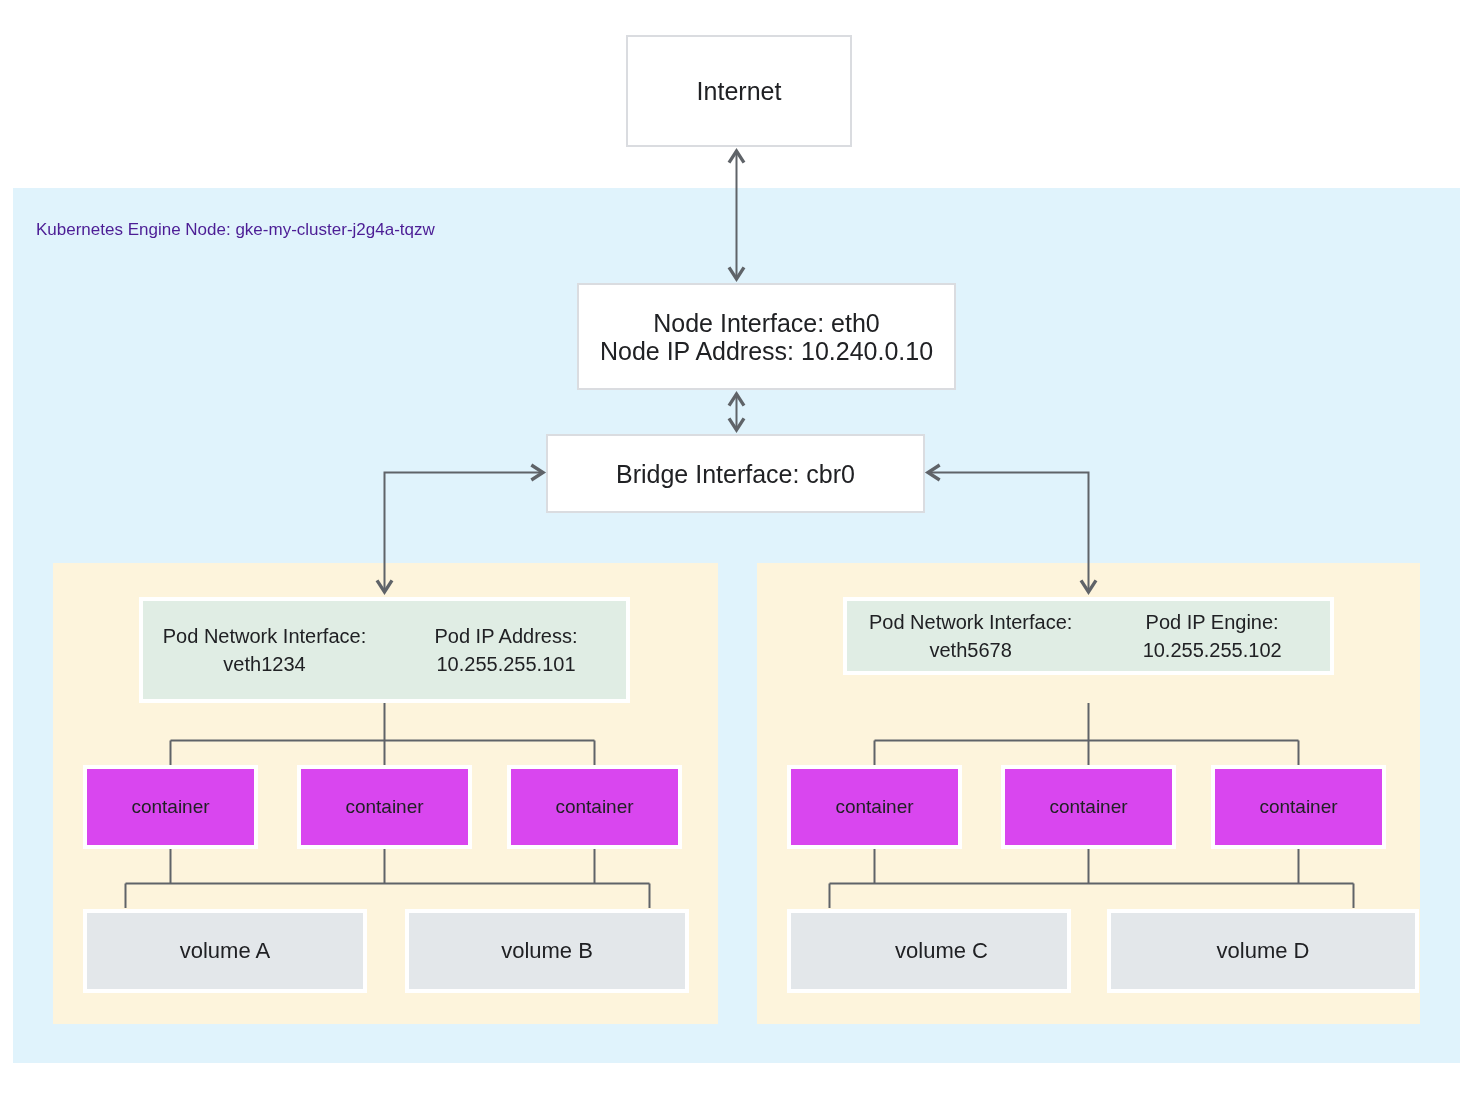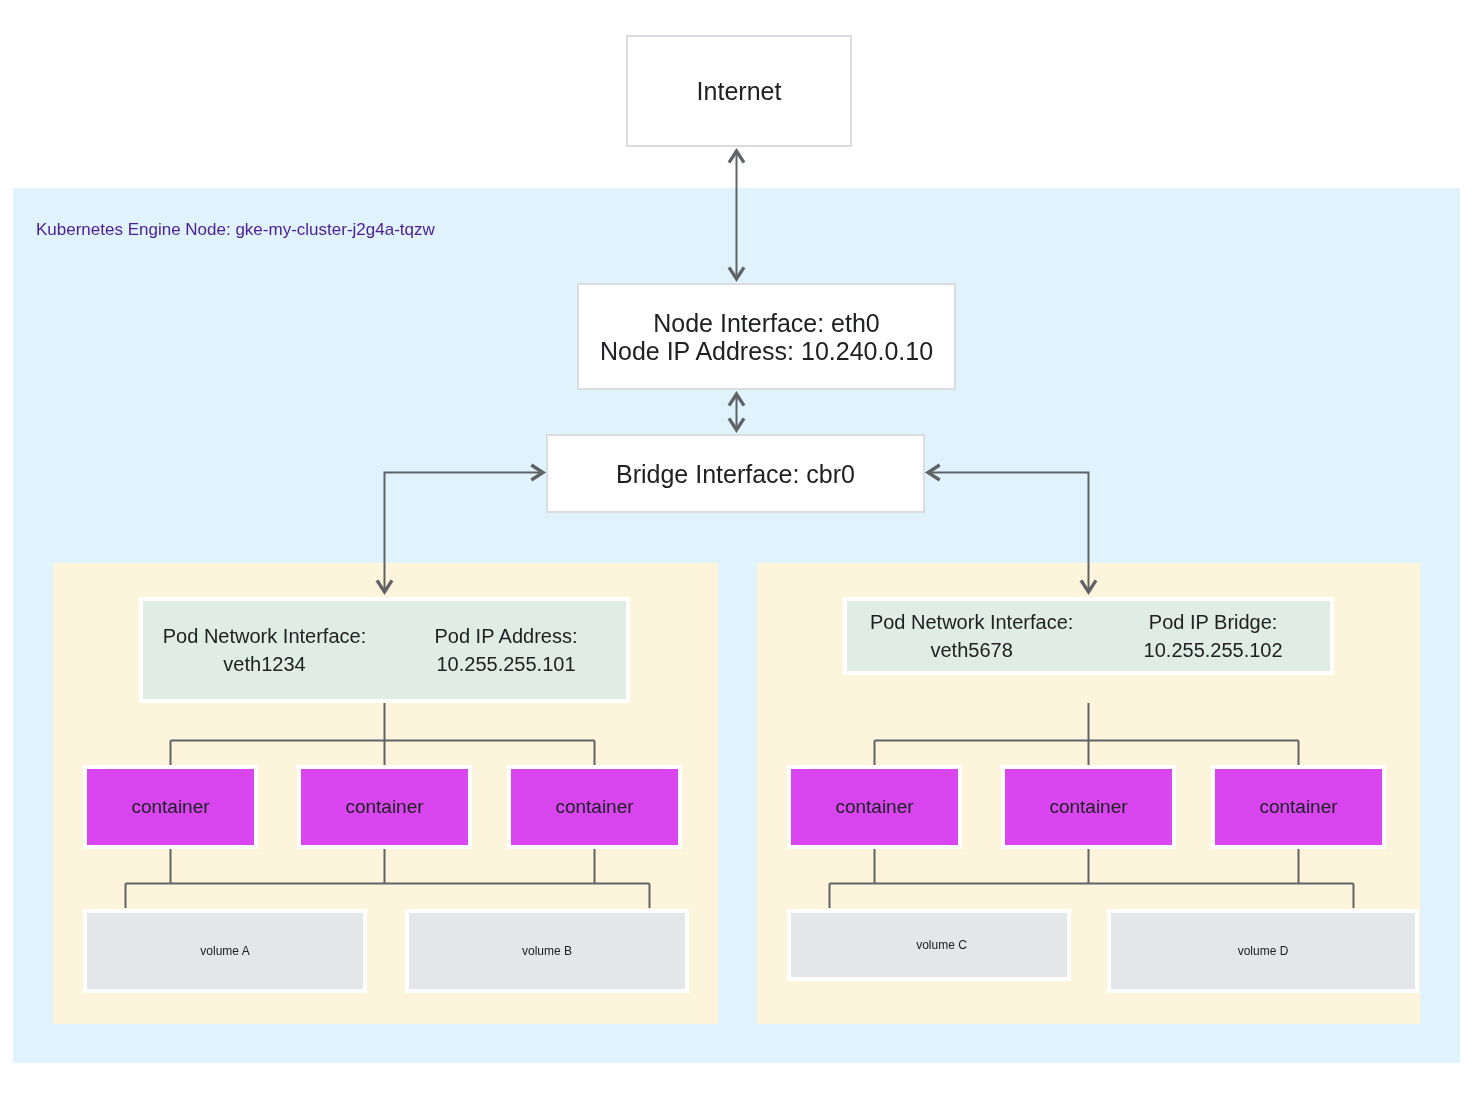--- a/index.html
+++ b/index.html
@@ -47,21 +47,21 @@
     flex-direction: row;
     align-items: center;
     justify-content: center;
     text-align: center;
     font-size: 20px;
     line-height: 28px;
     color: #202124;
   }
   .pod-if { background: #E0EDE4; }
   .container-box { background: #d946ef; font-size: 19px; }
-  .volume-box { background: #E3E7EA; font-size: 12px; }
+  .volume-box { background: #E3E7EA; font-size: 22px; }
 
   #connectors {
     position: absolute;
     left: 0; top: 0;
     pointer-events: none;
   }
   #connectors path {
     fill: none;
     stroke: #5F6368;
     stroke-width: 2;
@@ -149,33 +149,33 @@
 
   <div class="abs tinted-box volume-box" style="left:83px; top:909px; width:284px; height:84px;">
     <div>volume A</div>
   </div>
   <div class="abs tinted-box volume-box" style="left:405px; top:909px; width:284px; height:84px;">
     <div>volume B</div>
   </div>
 
   <div class="abs tinted-box pod-if" style="left:843px; top:597px; width:491px; height:78px;">
     <div>Pod Network Interface: veth5678</div>
-    <div>Pod IP Bridge: 10.255.255.102</div>
+    <div>Pod IP Engine: 10.255.255.102</div>
   </div>
 
   <div class="abs tinted-box container-box" style="left:787px; top:765px; width:175px; height:84px;">
     <div>container</div>
   </div>
   <div class="abs tinted-box container-box" style="left:1001px; top:765px; width:175px; height:84px;">
     <div>container</div>
   </div>
   <div class="abs tinted-box container-box" style="left:1211px; top:765px; width:175px; height:84px;">
     <div>container</div>
   </div>
 
-  <div class="abs tinted-box volume-box" style="left:787px; top:909px; width:284px; height:72px;padding-left:25px;">
+  <div class="abs tinted-box volume-box" style="left:787px; top:909px; width:284px; height:84px;padding-left:25px;">
     <div>volume C</div>
   </div>
   <div class="abs tinted-box volume-box" style="left:1107px; top:909px; width:312px; height:84px;">
     <div>volume D</div>
   </div>
 
 </div>
 
 </body></html>

